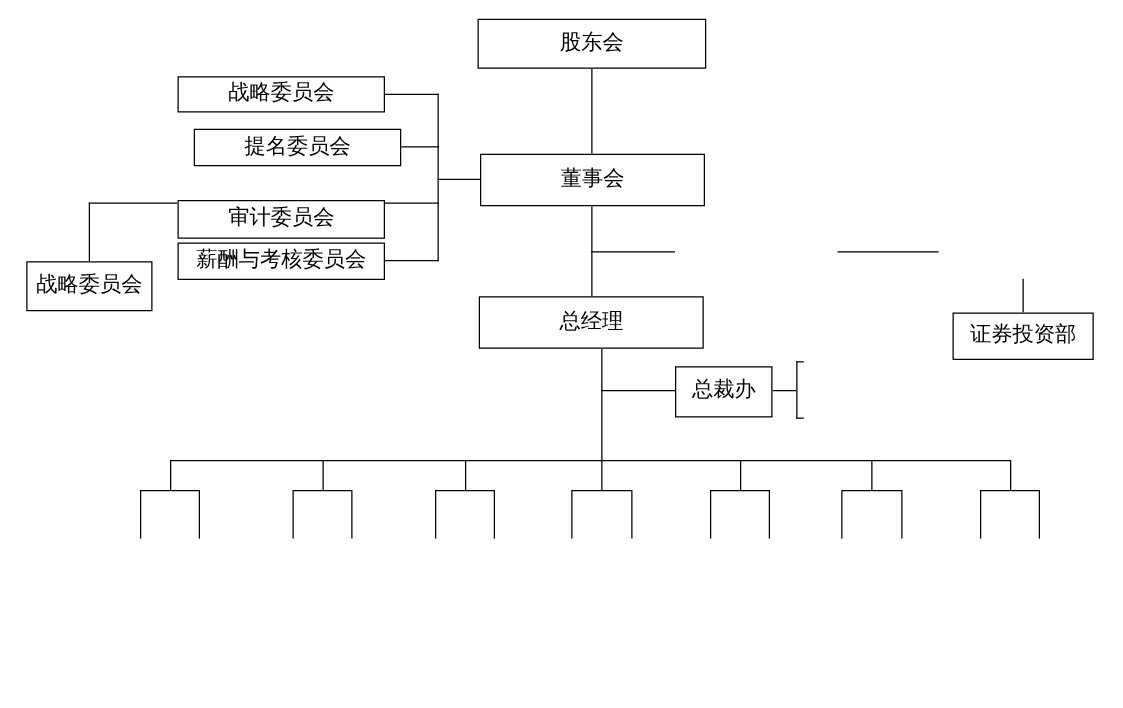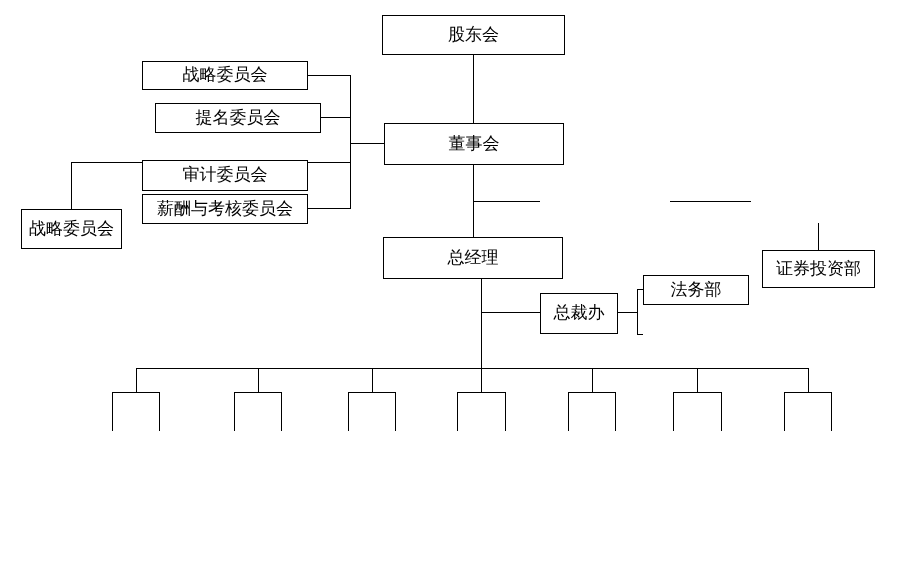--- a/index.html
+++ b/index.html
@@ -87,23 +87,20 @@
   <div class="node" style="left:762px;top:250px;width:113px;height:38px">
     <span>证券投资部</span>
   </div>
 
   <div class="node" style="left:383px;top:237px;width:180px;height:42px">
     <span>总经理</span>
   </div>
   <div class="node" style="left:540px;top:293px;width:78px;height:41px">
     <span>总裁办</span>
   </div>
-  <div class="node" style="left:643px;top:275px;width:106px;height:30px">
-    <span>法务部</span>
-  </div>
 
   <div class="node" style="left:112px;top:392px;width:48px;height:151px">
     <span class="vlabel">外贸航运中心</span>
   </div>
   <div class="node" style="left:234px;top:392px;width:48px;height:151px">
     <span class="vlabel">内贸航运中心</span>
   </div>
   <div class="node" style="left:348px;top:392px;width:48px;height:151px">
     <span class="vlabel">营销中心</span>
   </div>

